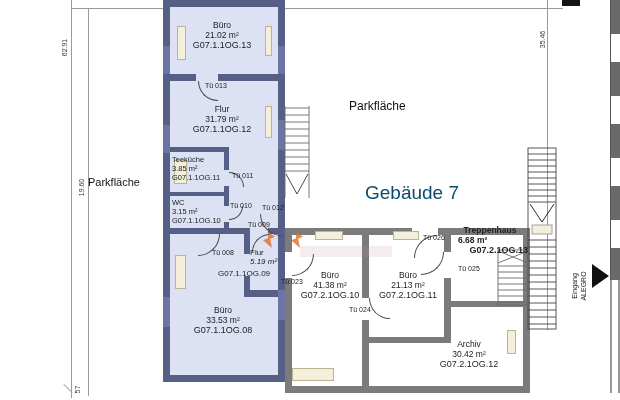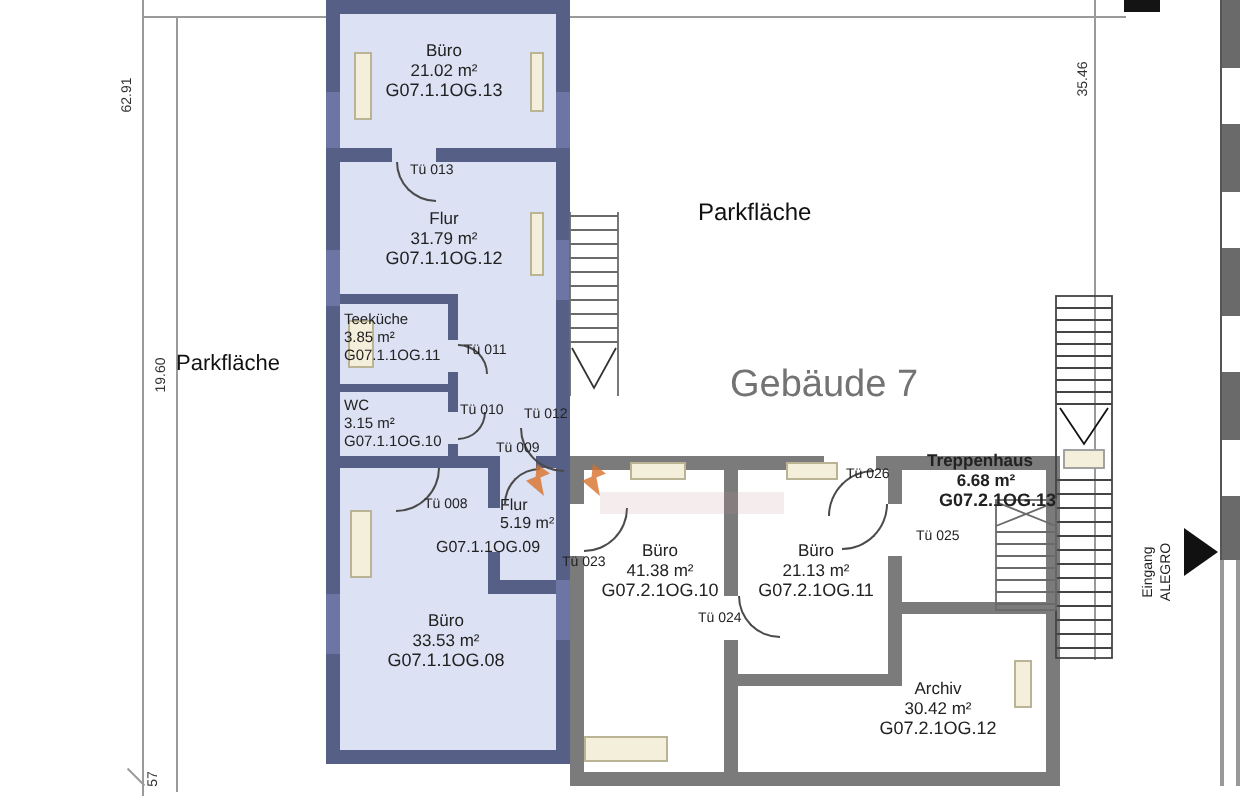--- a/index.html
+++ b/index.html
@@ -22,21 +22,21 @@
   .dl{position:absolute;font-size:7px;color:#222;white-space:nowrap;}
   .dim{position:absolute;font-size:7px;color:#333;text-align:center;transform:rotate(-90deg);white-space:nowrap;}
   .vline{position:absolute;width:1px;background:#9a9a9a;}
   .hline{position:absolute;height:1px;background:#9a9a9a;}
   .win{position:absolute;background:var(--window_beige,#f4efdb);border:1px solid #bab394;box-sizing:border-box;}
   .arc{position:absolute;box-sizing:border-box;}
   .arc.bl{border-left:1px solid #4a4a4a;border-bottom:1px solid #4a4a4a;border-radius:0 0 0 100%;}
   .arc.br{border-right:1px solid #4a4a4a;border-bottom:1px solid #4a4a4a;border-radius:0 0 100% 0;}
   .arc.tl{border-left:1px solid #4a4a4a;border-top:1px solid #4a4a4a;border-radius:100% 0 0 0;}
   .arc.tr{border-right:1px solid #4a4a4a;border-top:1px solid #4a4a4a;border-radius:0 100% 0 0;}
-  .big-label{position:absolute;font-size:19px;color:#737373;white-space:nowrap;}
+  .big-label{position:absolute;font-size:19px;color:#0c4a6e;white-space:nowrap;}
   .park{position:absolute;color:#111;white-space:nowrap;}
   .entr{position:absolute;left:544px;top:277px;width:70px;height:18px;transform:rotate(-90deg);
         font-size:7px;line-height:1.3;color:#222;text-align:center;white-space:nowrap;}
   .arrow-right{position:absolute;left:592px;top:264px;width:0;height:0;
         border-top:12px solid transparent;border-bottom:12px solid transparent;border-left:17px solid #111;}
   .wm{position:absolute;opacity:.8;background:var(--accent_orange,#d8702a);
       clip-path:polygon(45% 0,100% 30%,60% 42%,75% 100%,0 52%,40% 40%);}
   .wm-streak{position:absolute;background:rgba(190,140,140,.16);}
   .topbar{position:absolute;left:562px;top:0;width:18px;height:6px;background:#141414;}
   .rwall-upper{position:absolute;left:610px;top:0;width:10px;height:280px;border-left:1px solid #555;
@@ -210,41 +210,41 @@
     <div>Teeküche</div>
     <div>3.85 m²</div>
     <div>G07.1.1OG.11</div>
   </div>
   <div class="rl small" style="left:172px;top:198px;width:52px;">
     <div>WC</div>
     <div>3.15 m²</div>
     <div>G07.1.1OG.10</div>
   </div>
   <div class="dl" style="left:250px;top:248px;font-size:8px;">Flur</div>
-  <div class="dl" style="left:250px;top:257px;font-size:8px;">5.19 m²</div>
+  <div class="dl" style="left:250px;top:257px;font-size:8px;font-style:italic;">5.19 m²</div>
   <div class="dl" style="left:218px;top:269px;font-size:8px;">G07.1.1OG.09</div>
   <div class="rl" style="left:168px;top:305px;width:110px;">
     <div>Büro</div>
     <div>33.53 m²</div>
     <div style="font-size:9px;">G07.1.1OG.08</div>
   </div>
 
   <div class="rl" style="left:294px;top:270px;width:72px;">
     <div>Büro</div>
     <div>41.38 m²</div>
     <div style="font-size:9px;">G07.2.1OG.10</div>
   </div>
   <div class="rl" style="left:372px;top:270px;width:72px;">
     <div>Büro</div>
     <div>21.13 m²</div>
     <div style="font-size:9px;">G07.2.1OG.11</div>
   </div>
   <div class="rl" style="left:452px;top:225px;width:76px;font-weight:bold;">
     <div>Treppenhaus</div>
-    <div style="text-align:center;padding-left:6px;">6.68 m²</div>
+    <div style="text-align:left;padding-left:6px;">6.68 m²</div>
     <div style="font-size:9px;text-align:right;">G07.2.1OG.13</div>
   </div>
   <div class="rl" style="left:428px;top:339px;width:82px;">
     <div>Archiv</div>
     <div>30.42 m²</div>
     <div style="font-size:9px;">G07.2.1OG.12</div>
   </div>
 
   <div class="dl" style="left:205px;top:82px;">Tü 013</div>
   <div class="dl" style="left:232px;top:172px;">Tü 011</div>

